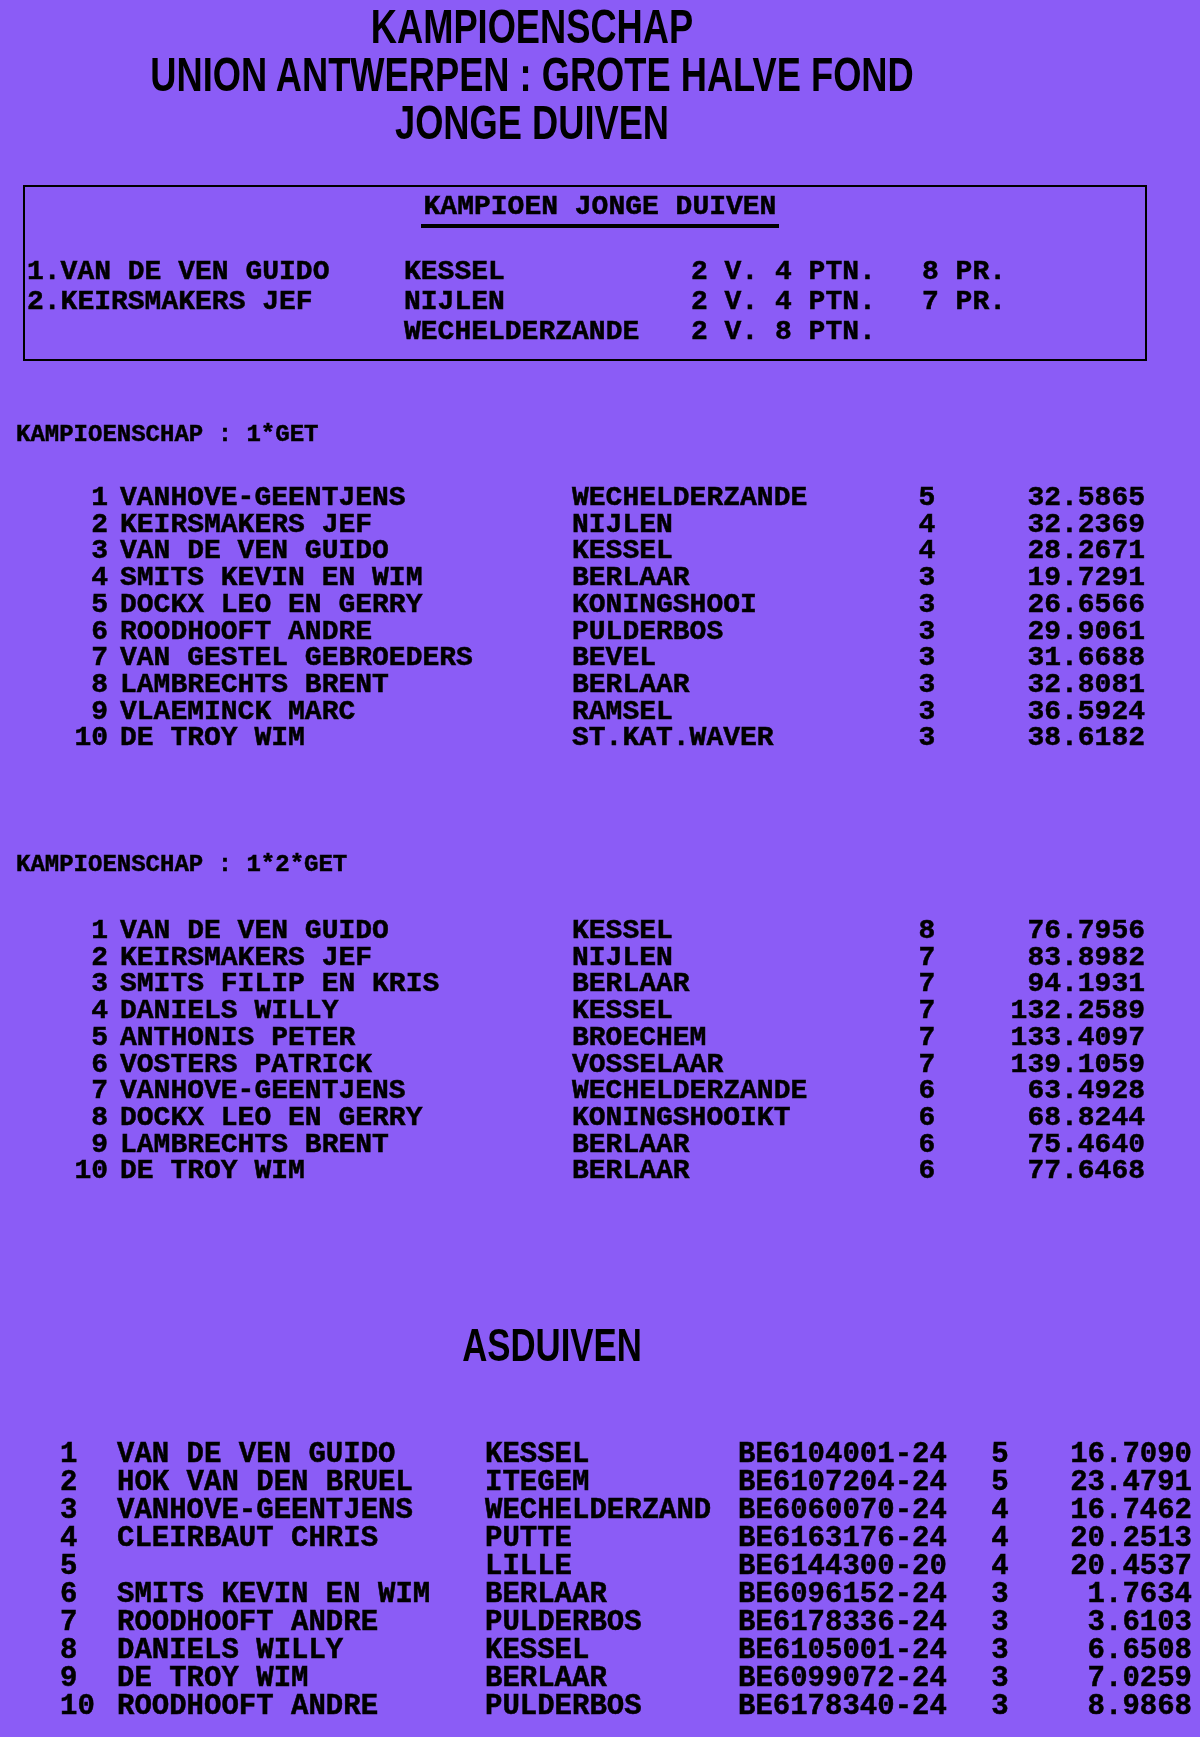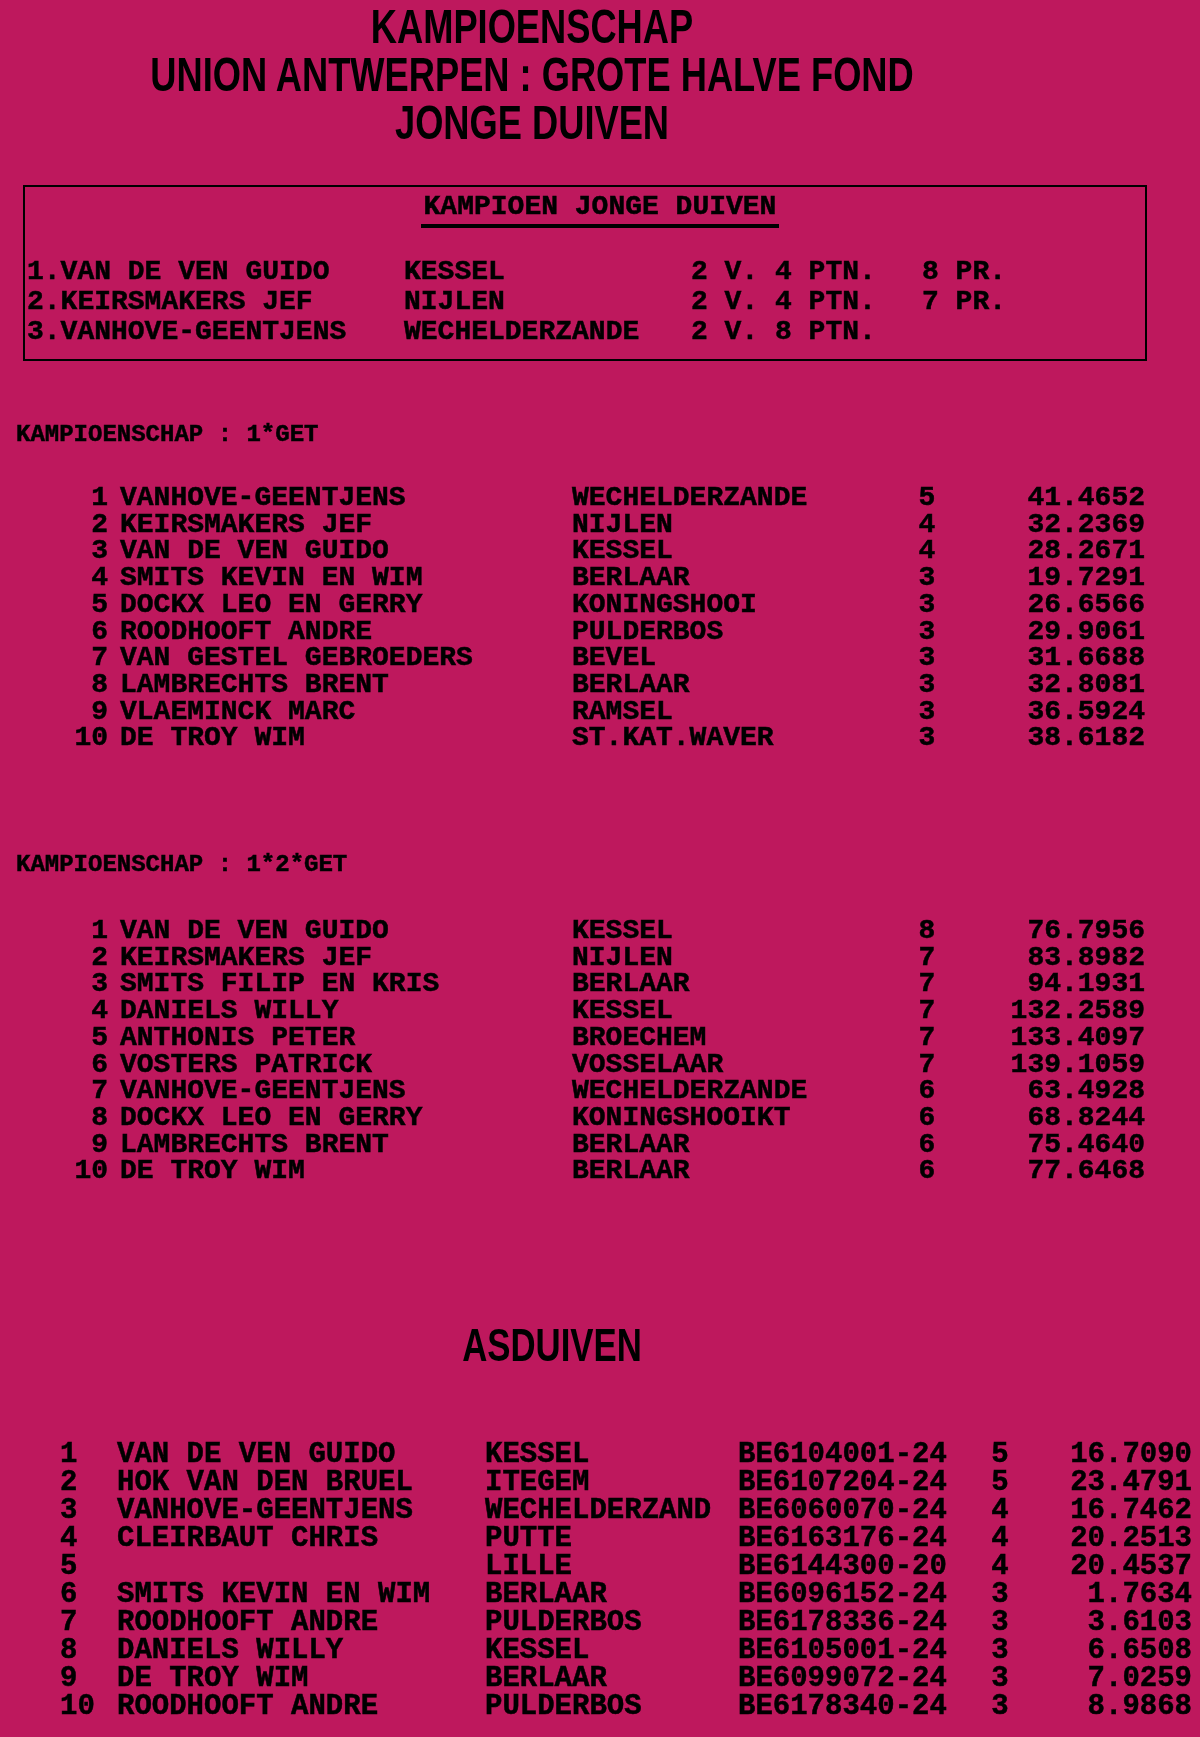--- a/index.html
+++ b/index.html
@@ -1,18 +1,18 @@
 <!DOCTYPE html>
 <html><head>
 <meta charset="utf-8">
 <style>
   html,body { margin:0; padding:0; background:#ffffff; }
   .page {
     position:relative; width:1200px; height:1737px;
-    background:#be185d; color:#000; overflow:hidden;
+    background:#8b5cf6; color:#000; overflow:hidden;
   }
   .mono {
     font-family:"Liberation Mono","DejaVu Sans Mono",monospace;
     font-weight:bold; color:#000; white-space:pre;
     -webkit-text-stroke:0.5px #000;
   }
   .title {
     position:absolute; left:0; text-align:center;
     font-family:"Liberation Sans","DejaVu Sans",sans-serif;
     font-weight:bold; color:#000; white-space:nowrap;
@@ -84,37 +84,36 @@
           <span class="c res">2 V. 4 PTN.</span>
           <span class="c prz">8 PR.</span>
         </div>
         <div class="row mono box-row" style="top: 101px;">
           <span class="c nm"><span>2.</span><span>KEIRSMAKERS JEF</span></span>
           <span class="c loc">NIJLEN</span>
           <span class="c res">2 V. 4 PTN.</span>
           <span class="c prz">7 PR.</span>
         </div>
         <div class="row mono box-row" style="top: 131px;">
-          <span class="c nm"><span>3.</span><span>VANHOVE-GEENTJENS</span></span>
           <span class="c loc">WECHELDERZANDE</span>
           <span class="c res">2 V. 8 PTN.</span>
           <span class="c prz"></span>
         </div>
       </div>
   </div>
 
   <div class="sec-heading mono h1">KAMPIOENSCHAP : 1*GET</div>
   <div class="rows list s1">
 
   <div class="row mono" style="top: 484px;">
         <span class="c rank">1</span>
         <span class="c name">VANHOVE-GEENTJENS</span>
         <span class="c loc">WECHELDERZANDE</span>
         <span class="c cnt">5</span>
-        <span class="c coef">41.4652</span>
+        <span class="c coef">32.5865</span>
       </div>
       <div class="row mono" style="top: 511px;">
         <span class="c rank">2</span>
         <span class="c name">KEIRSMAKERS JEF</span>
         <span class="c loc">NIJLEN</span>
         <span class="c cnt">4</span>
         <span class="c coef">32.2369</span>
       </div>
       <div class="row mono" style="top: 537px;">
         <span class="c rank">3</span>

